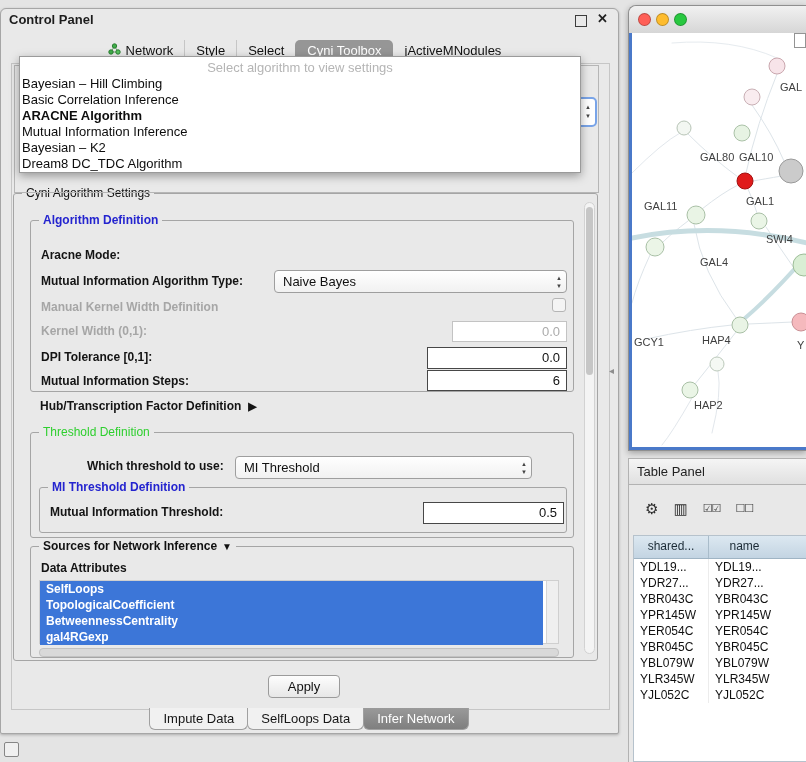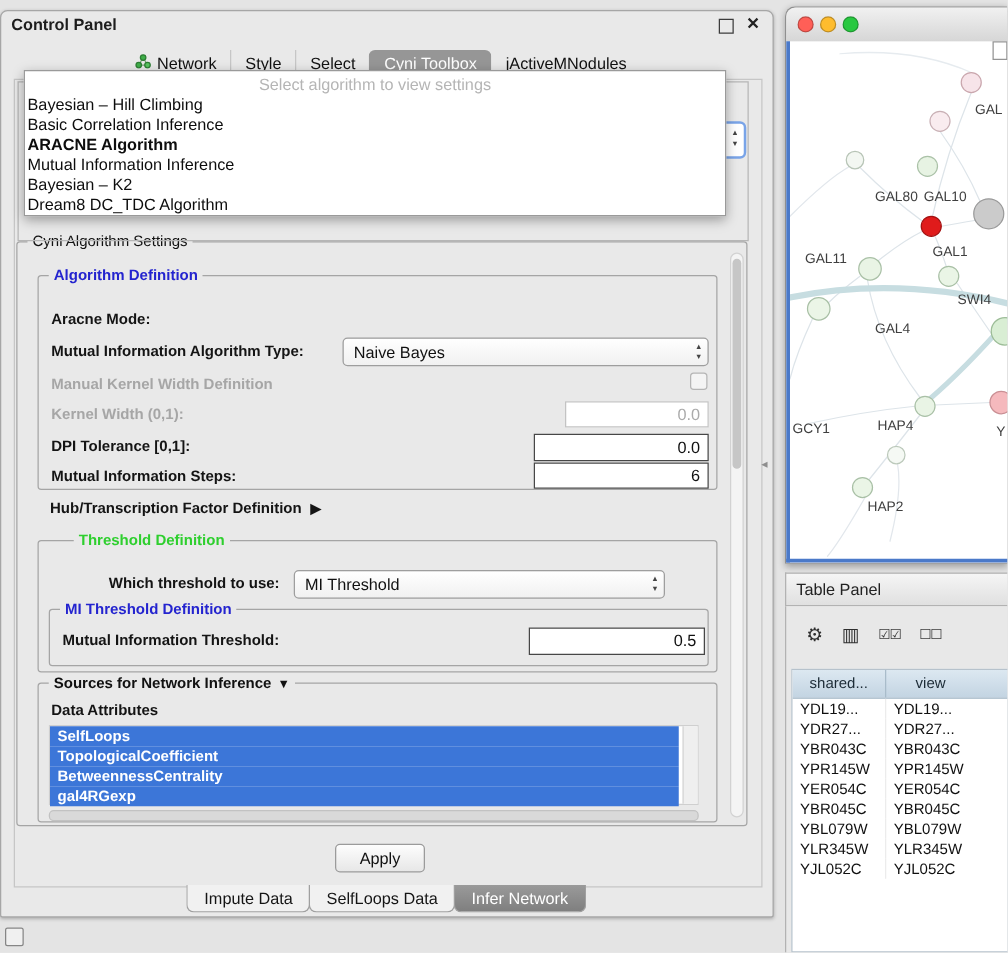--- a/index.html
+++ b/index.html
@@ -26,21 +26,21 @@
   
   #dropdown{left:18px;top:47px;width:562px;height:117px;background:#fff;border:1px solid #9a9a9a;box-shadow:0 3px 9px rgba(0,0,0,.35);z-index:60;padding-top:2px;box-sizing:border-box;}
   .dd-placeholder{height:17px;line-height:17px;text-align:center;color:#b5b5b5;font-size:13px;}
   .dd-item{height:16px;line-height:16px;padding-left:2px;font-size:13px;color:#0d0d0d;white-space:nowrap;}
   .dd-item.bold{font-weight:bold;}
 
   
   .group{position:absolute;border:1px solid #a5a5a5;border-radius:3px;box-sizing:border-box;}
   .legend{position:absolute;top:-8px;left:8px;background:#e9e9e9;padding:0 4px;font-size:12px;color:#111;white-space:nowrap;}
   .legend.blue{color:#2424cf;font-weight:bold;}
-  .legend.green{color:#2ecf2e;font-weight:bold;margin-left:20px;}
+  .legend.green{color:#2ecf2e;font-weight:normal;}
   .legend.bold{font-weight:bold;}
 
   #settings{left:12px;top:184px;width:585px;height:468px;}
   #settings-scrollbar{position:absolute;right:2px;top:8px;width:11px;height:452px;background:#f4f4f4;border:1px solid #d2d2d2;border-radius:6px;box-sizing:border-box;}
   #settings-thumb{position:absolute;left:1px;right:1px;top:4px;height:168px;background:#c6c6c6;border-radius:5px;}
 
   .lbl{position:absolute;font-size:12px;font-weight:bold;color:#141414;white-space:nowrap;}
   .lbl.disabled{color:#a6a6a6;}
 
   .combo{position:absolute;background:linear-gradient(#ffffff,#f1f1f1);border:1px solid #9e9e9e;border-radius:4px;box-sizing:border-box;}
@@ -293,21 +293,21 @@
   <div id="table-panel" class="abs">
     <div id="tp-toolbar">
         <span class="tp-icon">⚙</span>
         <span class="tp-icon">▥</span>
         <span class="tp-icon small">☑☑</span>
         <span class="tp-icon small">☐☐</span>
       </div>
     <div id="tbl">
       <div id="tbl-head">
           <div class="th c1">shared...</div>
-          <div class="th c2">view</div>
+          <div class="th c2">name</div>
           <div class="th c3"></div>
         </div>
       <div id="tbl-body">
           <div class="tr">
             <div class="td c1">YDL19...</div>
             <div class="td c2">YDL19...</div>
             <div class="td c3">13</div>
           </div>
           <div class="tr">
             <div class="td c1">YDR27...</div>

